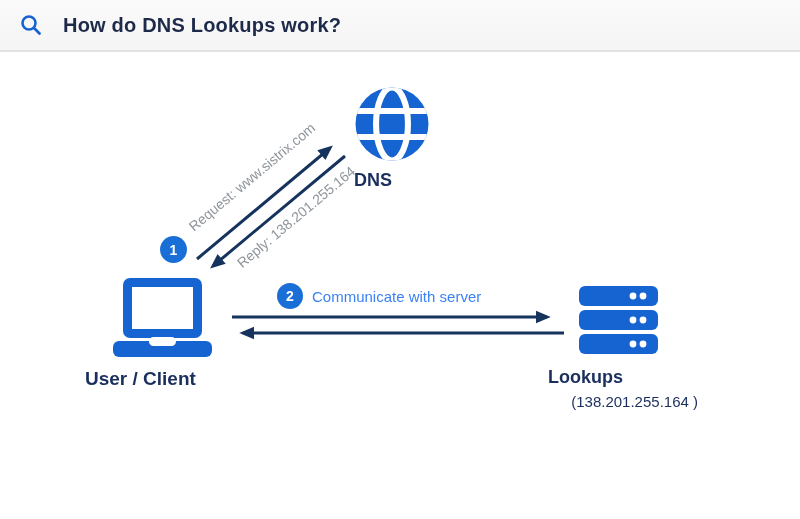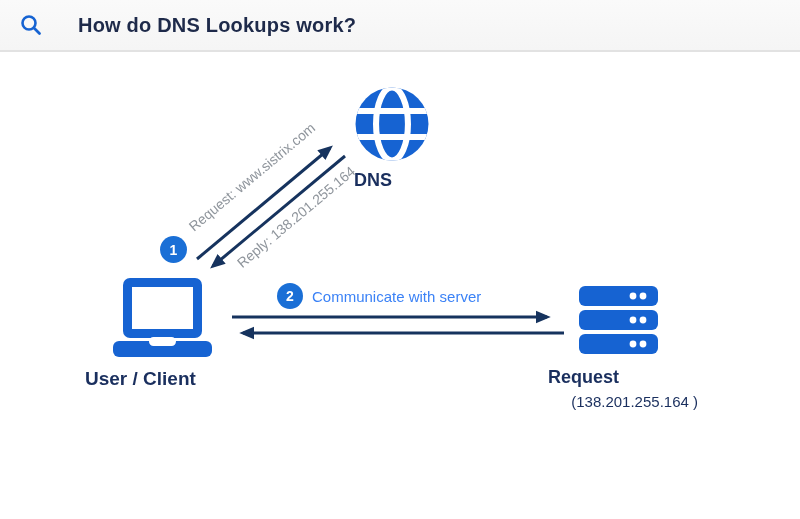--- a/index.html
+++ b/index.html
@@ -12,21 +12,21 @@
   }
   
   .header {
     position: absolute; top: 0; left: 0; right: 0; height: 52px;
     background: linear-gradient(180deg, #fafafa 0%, #f5f5f5 100%);
     border-bottom: 2px solid #e2e2e2;
     display: flex; align-items: center;
   }
   .header .search { width: 24px; height: 24px; margin-left: 19px; flex: 0 0 auto; }
   .header .title {
-    margin-left: 35px;
+    margin-left: 20px;
     font-size: 20px; font-weight: bold; color: #1e2a4a;
     letter-spacing: 0.2px;
   }
   
   .stage { position: absolute; inset: 0; }
   .abs { position: absolute; }
   
   svg.arrows { position: absolute; top: 0; left: 0; width: 800px; height: 519px; }
   
   .node-label {
@@ -137,16 +137,16 @@
       <g fill="#ffffff">
         <circle cx="54" cy="10" r="3.4"></circle>
           <circle cx="64" cy="10" r="3.4"></circle>
         <circle cx="54" cy="34" r="3.4"></circle>
           <circle cx="64" cy="34" r="3.4"></circle>
         <circle cx="54" cy="58" r="3.4"></circle>
           <circle cx="64" cy="58" r="3.4"></circle>
       </g>
     </svg>
   </div>
-  <div class="node-label server-label">Request</div>
+  <div class="node-label server-label">Lookups</div>
   <div class="server-ip">(138.201.255.164 )</div>
 
 </div>
 
 </body></html>

